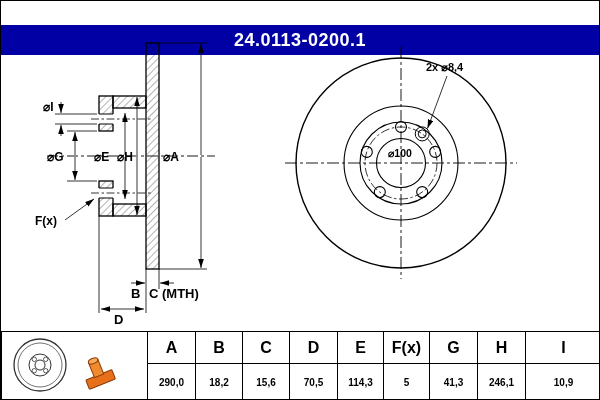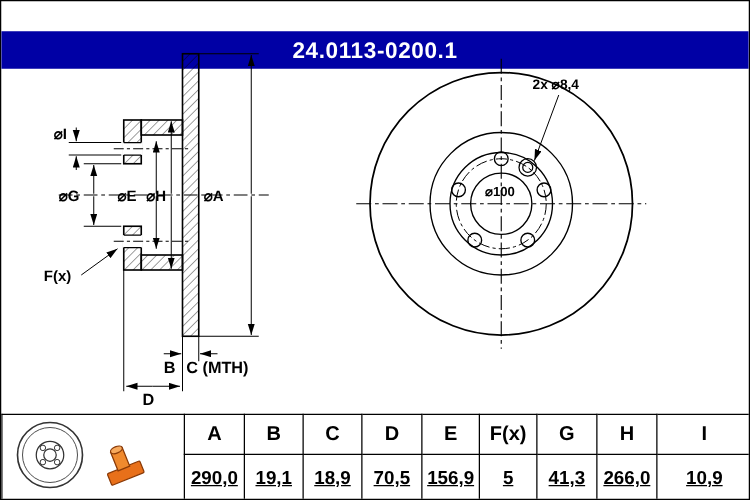--- a/index.html
+++ b/index.html
@@ -18,21 +18,21 @@
   }
   svg.drawing{position:absolute;top:30px;left:0;}
   table.spec{
     position:absolute;top:330px;left:0;width:600px;height:70px;
     border-collapse:collapse;table-layout:fixed;
   }
   table.spec th,table.spec td{
     border:1.6px solid #000;text-align:center;vertical-align:middle;padding:0;
   }
   table.spec th{font-size:16px;font-weight:bold;height:31px;}
-  table.spec td.val{font-size:15px;font-weight:bold;height:37px;text-decoration:underline;}
+  table.spec td.val{font-size:10px;font-weight:bold;height:37px;}
   td.icon-cell{padding:0;}
   text{font-family:"Liberation Sans",sans-serif;fill:#000;font-weight:bold;}
 </style>
 </head>
 <body>
 
 <div class="stage">
 
   <div class="header">
     <span>24.0113-0200.1</span>
@@ -190,25 +190,25 @@
       <th>C</th>
       <th>D</th>
       <th>E</th>
       <th>F(x)</th>
       <th>G</th>
       <th>H</th>
       <th>I</th>
     </tr>
     <tr>
       <td class="val">290,0</td>
-      <td class="val">19,1</td>
-      <td class="val">18,9</td>
+      <td class="val">18,2</td>
+      <td class="val">15,6</td>
       <td class="val">70,5</td>
-      <td class="val">156,9</td>
+      <td class="val">114,3</td>
       <td class="val">5</td>
       <td class="val">41,3</td>
-      <td class="val">266,0</td>
+      <td class="val">246,1</td>
       <td class="val">10,9</td>
     </tr>
   </tbody>
     </table>
 
 </div>
 
 </body></html>

